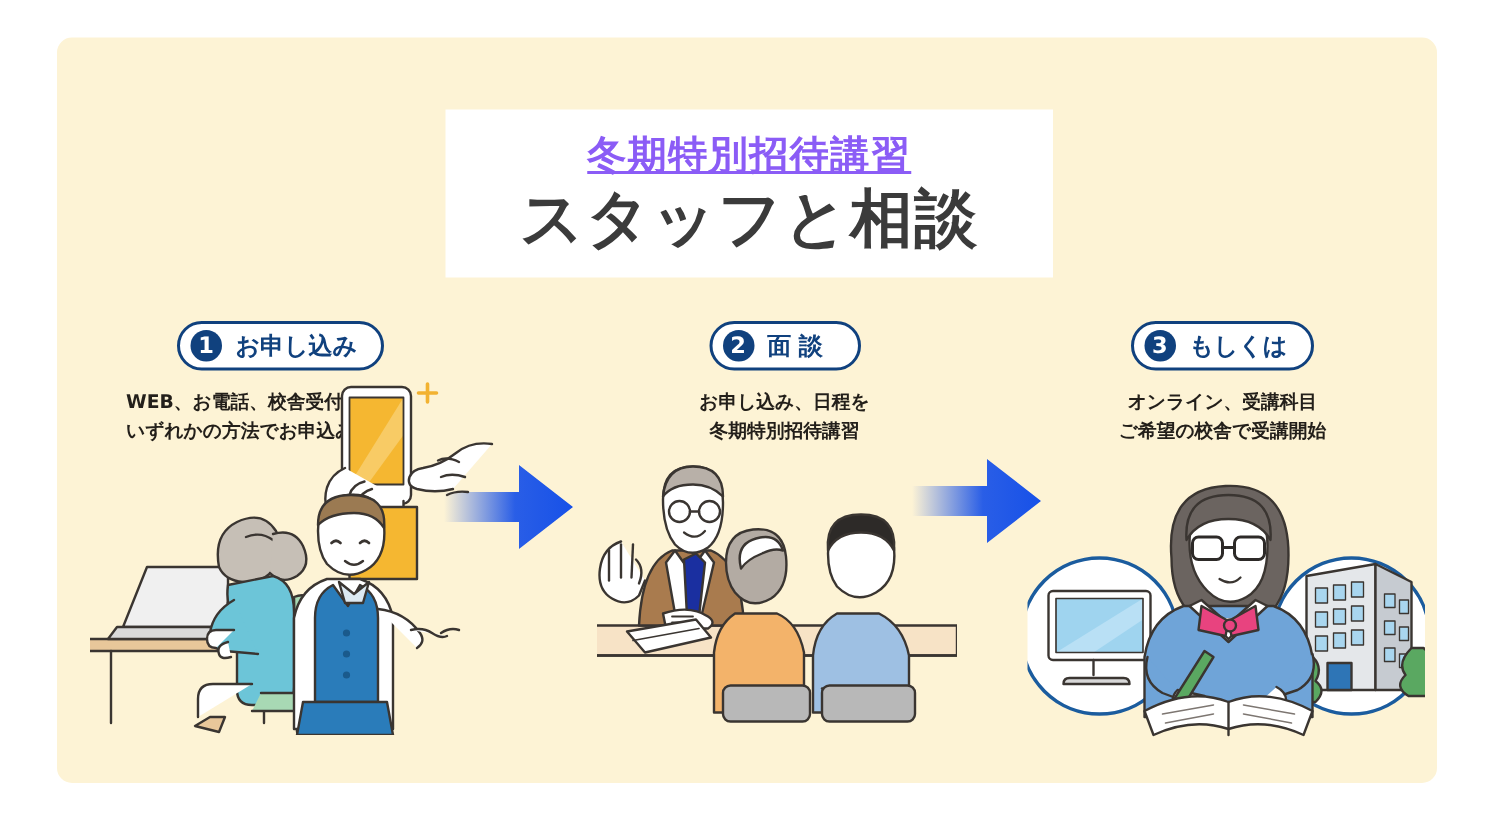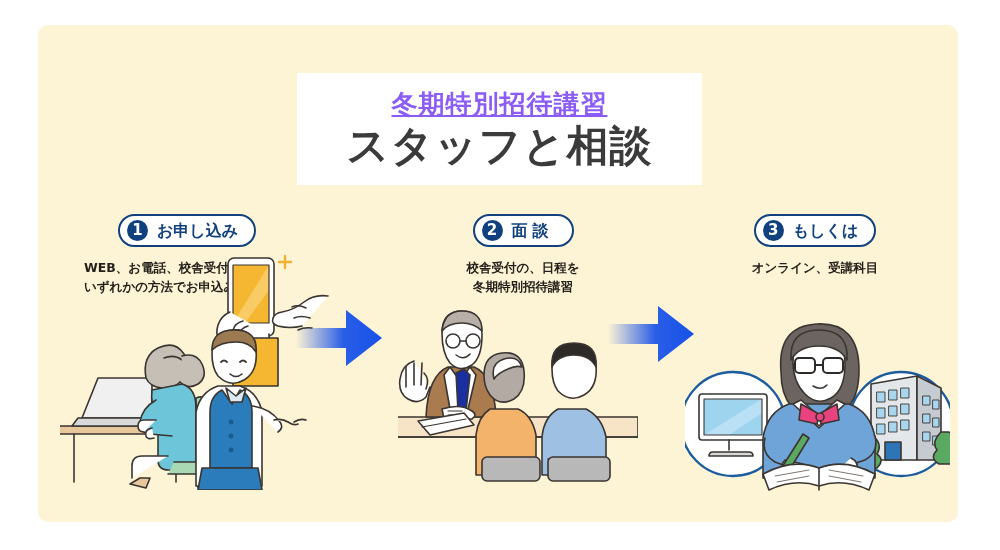--- a/index.html
+++ b/index.html
@@ -167,34 +167,35 @@
   </div>
 
   <div class="step" id="step-2">
     <div class="step-head">
       <div class="pill">
         <span class="pill-num">2</span>
         <span class="pill-label spaced">面談</span>
       </div>
     </div>
     <div class="step-desc">
-      <div>校舎受付の、日程を</div>
+      <div>お申し込み、日程を</div>
       <div>冬期特別招待講習</div>
     </div>
   </div>
 
   <div class="step" id="step-3">
     <div class="step-head">
       <div class="pill">
         <span class="pill-num">3</span>
         <span class="pill-label">もしくは</span>
       </div>
     </div>
     <div class="step-desc">
       <div>オンライン、受講科目</div>
+      <div>ご希望の校舎で受講開始</div>
     </div>
   </div>
 
   <svg class="arrow" id="arrow-1" viewBox="0 0 86 62">
     <defs>
       <linearGradient id="agrad1" x1="0" y1="0" x2="1" y2="0">
         <stop offset="0%" stop-color="#1751e8" stop-opacity="0"></stop>
         <stop offset="55%" stop-color="#1751e8" stop-opacity="0.92"></stop>
         <stop offset="100%" stop-color="#1751e8" stop-opacity="1"></stop>
       </linearGradient>

